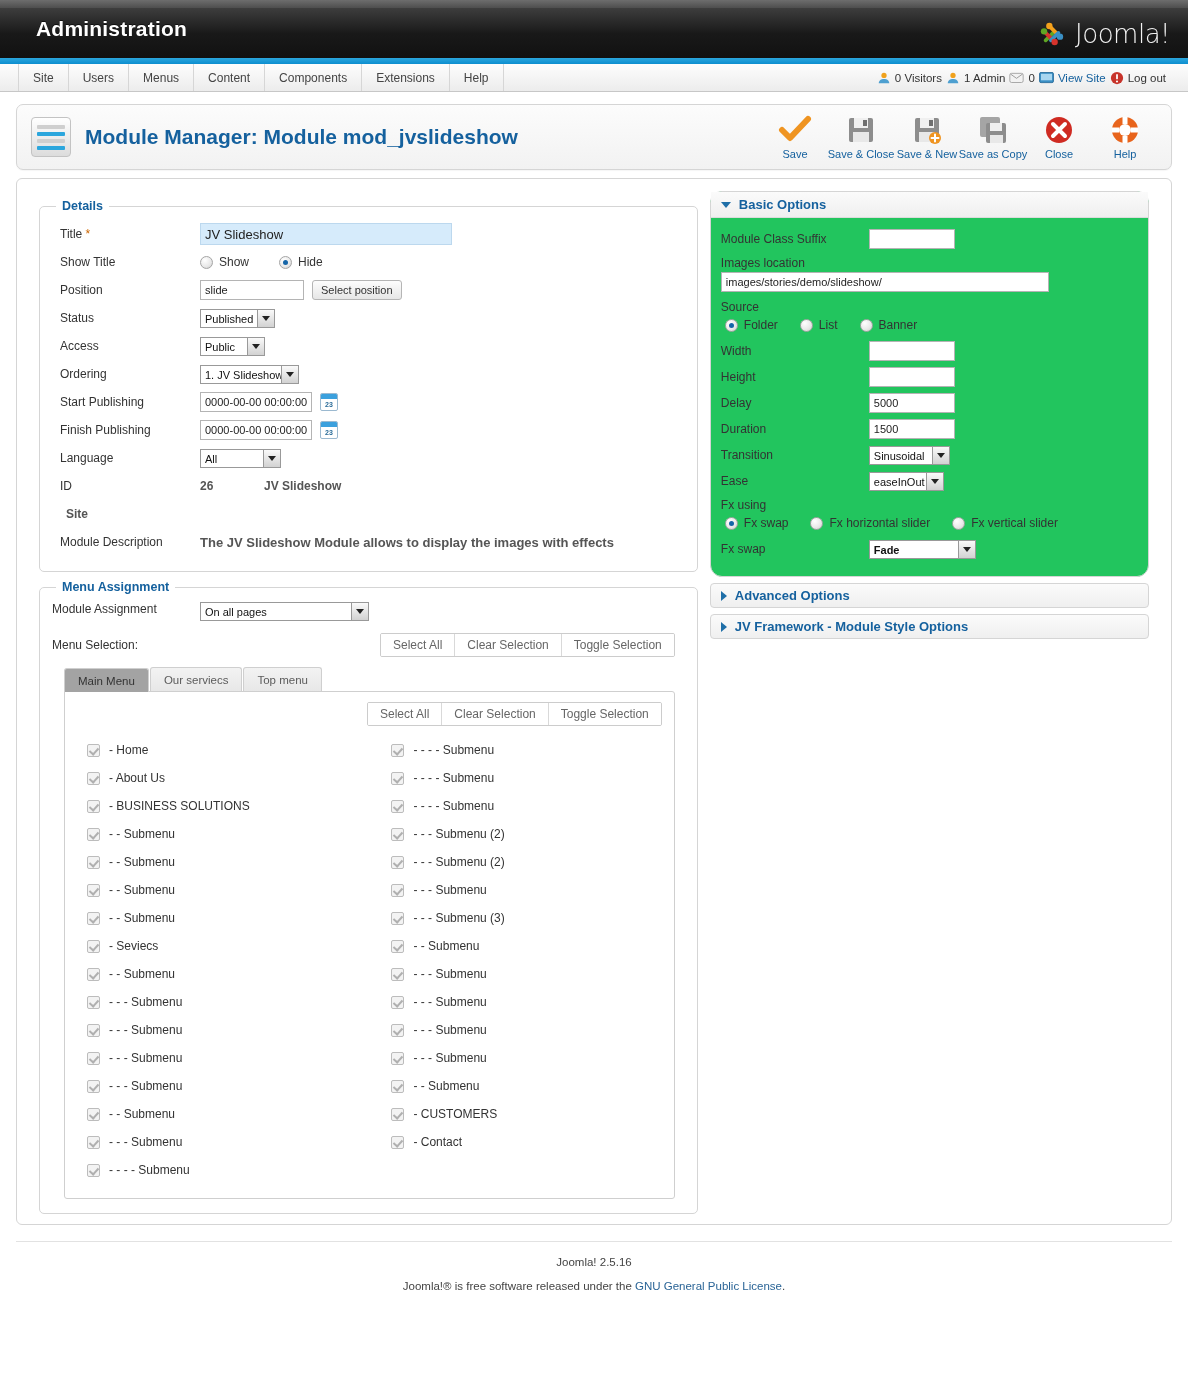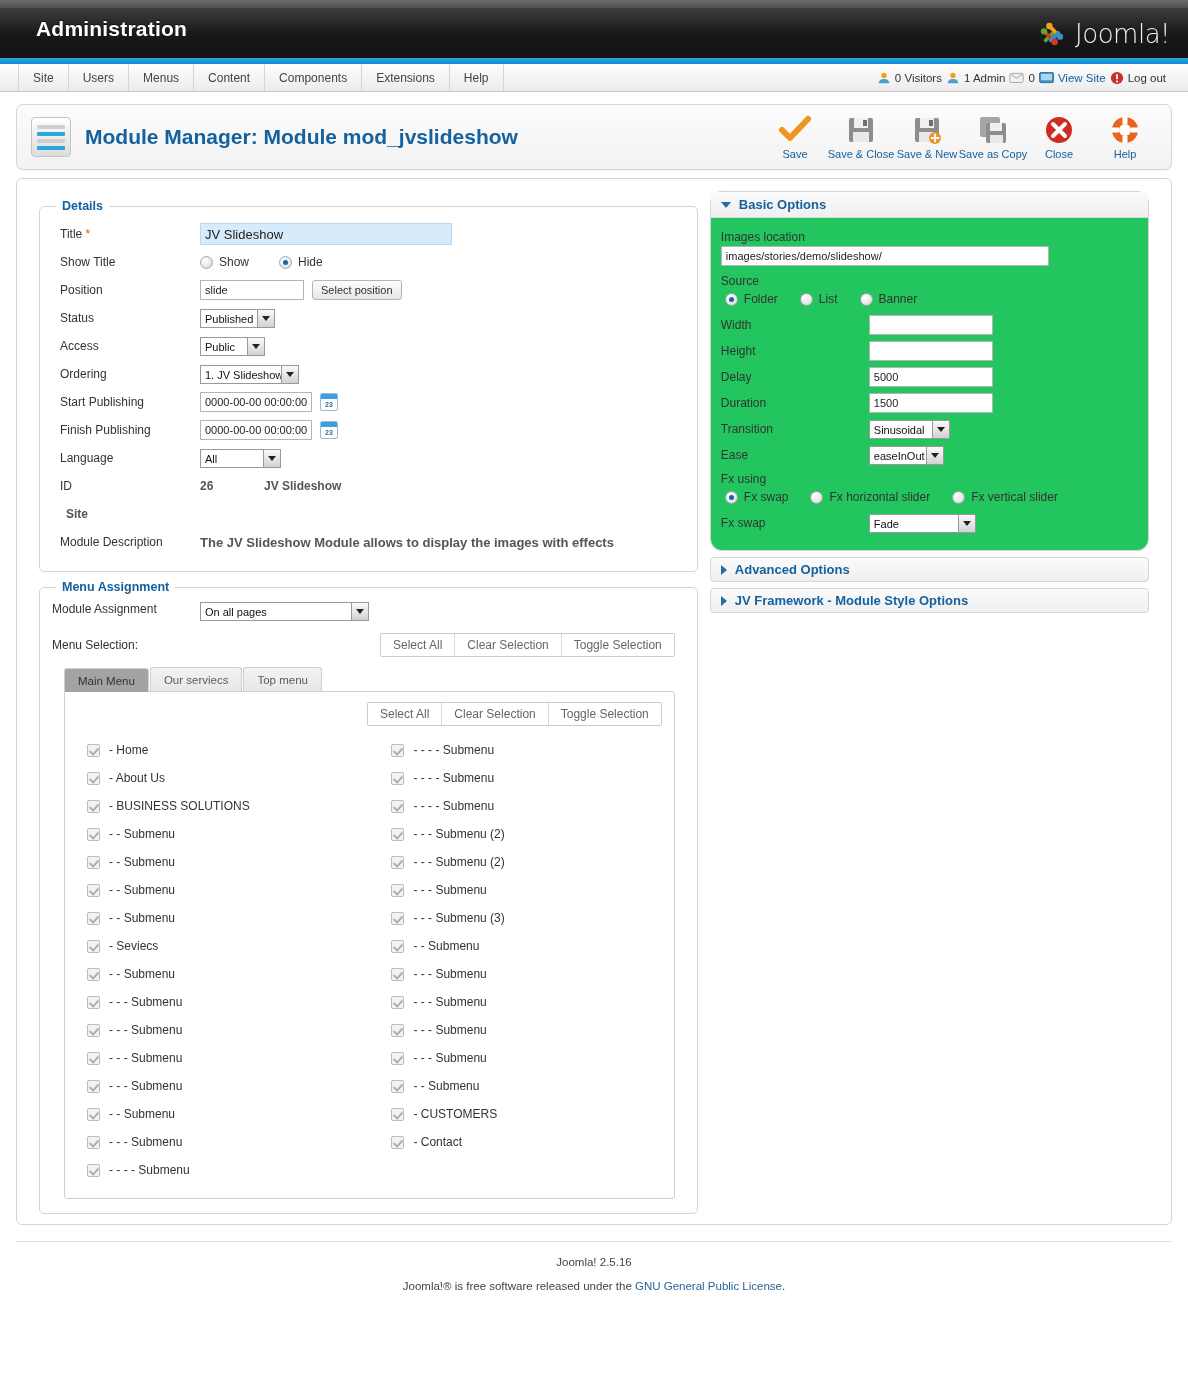--- a/index.html
+++ b/index.html
@@ -120,21 +120,21 @@
     font-family: "Liberation Sans", sans-serif; font-size: 11px;
     border: 1px solid #b4b4b4; padding: 3px 4px; background:#fff; color:#222;
     height: 20px;
   }
   input.title-input {
     width: 252px; height: 22px; background: #d6ebfb; border:1px solid #bcd8ee; font-size:13px;
   }
   input.pos-input { width: 104px; }
   input.date-input { width: 112px; }
   input.note-input { width: 168px; }
-  input.opt-input  { width: 124px; }
+  input.opt-input  { width: 86px; }
   input.loc-input  { width: 328px; }
 
   .btn {
     font-family: "Liberation Sans", sans-serif; font-size: 11px;
     background: linear-gradient(to bottom,#fdfdfd,#e6e6e6);
     border:1px solid #b5b5b5; border-radius: 3px;
     padding: 3px 8px; cursor:pointer; color:#333;
   }
 
   .sel {
@@ -153,21 +153,21 @@
     border-left:4px solid transparent; border-right:4px solid transparent;
     border-top: 5px solid #222;
   }
   .sel.w-status .selval { width: 56px; }
   .sel.w-access .selval { width: 46px; }
   .sel.w-order  .selval { width: 80px; }
   .sel.w-lang   .selval { width: 62px; }
   .sel.w-assign .selval { width: 150px; }
   .sel.w-trans  .selval { width: 62px; }
   .sel.w-ease   .selval { width: 56px; }
-  .sel.w-fx     .selval { width: 88px; }
+  .sel.w-fx     .selval { width: 88px; font-weight: bold; }
 
   .radio-wrap { display:inline-flex; align-items:center; gap:6px; margin-right: 22px; }
   .radio {
     width: 13px; height: 13px; border-radius: 50%;
     background: radial-gradient(circle at 35% 30%, #ffffff 0%, #e8e8e8 60%, #c9c9c9 100%);
     border: 1px solid #a5a5a5; display:inline-block; position: relative; flex:0 0 13px;
   }
   .radio.on::after {
     content:""; position:absolute; left:3px; top:3px; width:5px;height:5px;
     border-radius:50%; background:#1565a8;
@@ -717,20 +717,24 @@
 
       <div class="col-right">
 
         <div class="slider-panel">
           <div class="slider-head">
             <span class="tri down"></span>
             <span>Basic Options</span>
           </div>
           <div class="slider-body">
 
+            <div class="opt-row">
+              <div class="opt-label">Module Class Suffix</div>
+              <input type="text" class="opt-input" value="" style="">
+            </div>
 
             <div class="opt-block">Images location</div>
             <div style="padding-bottom:4px;">
               <input type="text" class="loc-input" value="images/stories/demo/slideshow/" style="">
             </div>
 
             <div class="opt-block">Source</div>
             <div style="display:flex; align-items:center; padding: 2px 0 6px 4px;">
               <label class="radio-wrap">
                 <span class="radio on"></span>

